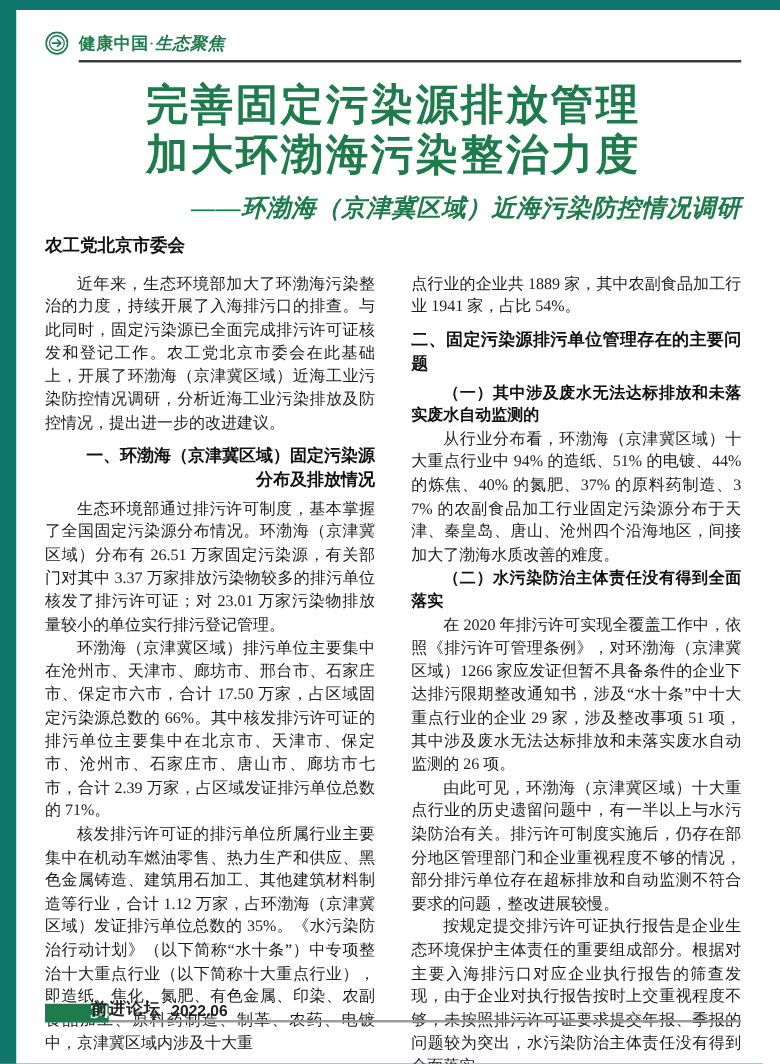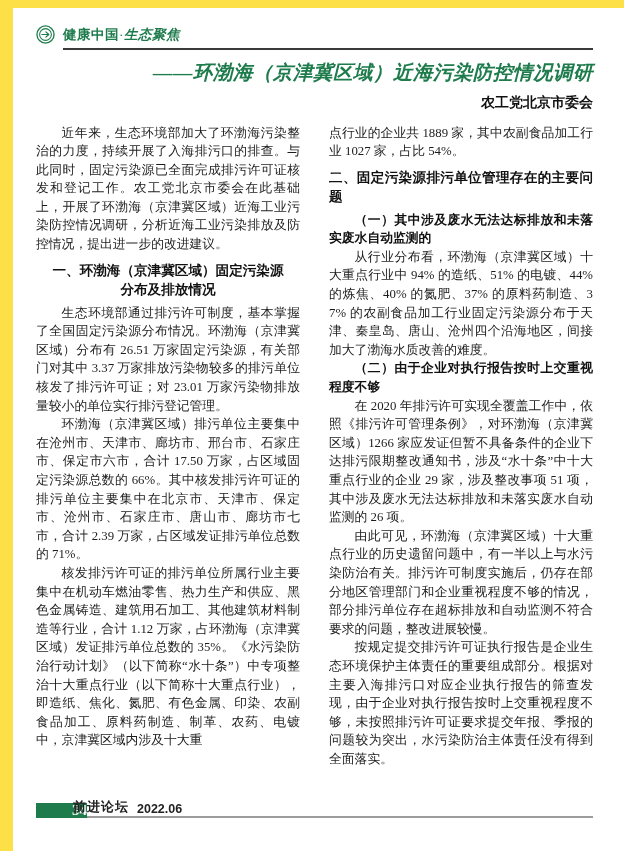--- a/index.html
+++ b/index.html
@@ -1,47 +1,47 @@
 <!DOCTYPE html>
 <html><head>
 <meta charset="utf-8">
 <style>
   html,body{margin:0;padding:0;}
   body{font-family:"Liberation Serif","DejaVu Serif",serif;background:#b9b7b4;}
-  .canvas{position:relative;width:624px;height:851px;background:#fde047;overflow:hidden;}
+  .canvas{position:relative;width:624px;height:851px;background:#0f766e;overflow:hidden;}
   .page{position:absolute;left:13px;top:8px;width:611px;height:843px;background:#ffffff;}
   .content{margin-left:23px;width:557px;}
 
   
   .masthead{display:flex;align-items:center;padding-top:17px;}
   .logo{width:19px;height:19px;flex:0 0 auto;margin-right:8px;}
   .brand{font-size:13.5px;color:#1e7b4c;white-space:nowrap;letter-spacing:.5px;}
   .brand .bp{font-family:"Liberation Sans","DejaVu Sans",sans-serif;font-weight:bold;}
   .brand .bs{font-style:italic;font-weight:600;}
   .head-rule{height:1.5px;background:#3a3a3a;margin-top:4px;margin-left:27px;}
 
   
   .title{margin:14px 0 0 0;text-align:center;color:#1e7b4c;
          font-family:"Liberation Sans","DejaVu Sans",sans-serif;
          font-weight:800;font-size:34px;line-height:40px;letter-spacing:2px;}
   .subtitle{margin-top:9px;text-align:right;color:#1e7b4c;font-style:italic;
             font-weight:600;font-size:19.5px;letter-spacing:.5px;}
-  .author{margin-top:8px;text-align:right;color:#111;
+  .author{margin-top:8px;text-align:left;color:#111;
           font-family:Liberation Serif, serif;
           font-weight:bold;font-size:14px;}
 
   
   .columns{display:flex;gap:29px;margin-top:12px;color:#1c1c1c;}
   .col{width:264px;font-size:12.8px;line-height:18.6px;text-align:justify;
        word-break:break-all;}
   .col p{margin:0;}
   .indent{text-indent:2em;}
   .sec{font-family:"Liberation Sans","DejaVu Sans",sans-serif;font-weight:bold;
        font-size:13.6px;line-height:19px;color:#111;margin:7px 0 5px 0;}
-  .center{text-align:center;}
+  .center{text-align:right;}
   .sub{font-family:"Liberation Sans","DejaVu Sans",sans-serif;font-weight:bold;
        color:#111;}
 
   
   .footer{position:absolute;left:23px;right:31px;top:793px;height:17px;}
   .footer-rule{position:absolute;left:27px;right:0;bottom:0;height:2px;background:#9c9c9c;}
   .pagenum-box{position:absolute;left:0;bottom:0;width:51px;height:15px;background:#1e7b4c;
                color:#fff;font-family:"Liberation Serif","DejaVu Serif",serif;font-weight:bold;
                font-size:15px;text-align:right;line-height:15px;}
   .journal{position:absolute;left:37px;bottom:2px;font-family:"Liberation Sans","DejaVu Sans",sans-serif;
@@ -59,39 +59,40 @@
       <div class="masthead">
         <svg class="logo" viewBox="0 0 20 20" xmlns="http://www.w3.org/2000/svg">
           <circle cx="10" cy="10" r="9" fill="none" stroke="#1e7b4c" stroke-width="1.4"></circle>
           <circle cx="10" cy="10" r="6.2" fill="none" stroke="#1e7b4c" stroke-width="1.1"></circle>
           <path d="M6.2 10 H13 M10.4 7.2 L13.4 10 L10.4 12.8" fill="none" stroke="#1e7b4c" stroke-width="1.3" stroke-linecap="round" stroke-linejoin="round"></path>
         </svg>
         <span class="brand"><span class="bp">健康中国</span><span>·</span><span class="bs">生态聚焦</span></span>
       </div>
       <div class="head-rule"></div>
 
+      <h1 class="title"><span>完善固定污染源排放管理</span><br><span>加大环渤海污染整治力度</span></h1>
 
       <div class="subtitle">——环渤海（京津冀区域）近海污染防控情况调研</div>
       <div class="author">农工党北京市委会</div>
 
       <div class="columns">
         <div class="col">
           <p class="indent">近年来，生态环境部加大了环渤海污染整治的力度，持续开展了入海排污口的排查。与此同时，固定污染源已全面完成排污许可证核发和登记工作。农工党北京市委会在此基础上，开展了环渤海（京津冀区域）近海工业污染防控情况调研，分析近海工业污染排放及防控情况，提出进一步的改进建议。</p>
           <h2 class="sec center"><span>一、环渤海（京津冀区域）固定污染源</span><br><span>分布及排放情况</span></h2>
           <p class="indent">生态环境部通过排污许可制度，基本掌握了全国固定污染源分布情况。环渤海（京津冀区域）分布有 26.51 万家固定污染源，有关部门对其中 3.37 万家排放污染物较多的排污单位核发了排污许可证；对 23.01 万家污染物排放量较小的单位实行排污登记管理。</p>
           <p class="indent">环渤海（京津冀区域）排污单位主要集中在沧州市、天津市、廊坊市、邢台市、石家庄市、保定市六市，合计 17.50 万家，占区域固定污染源总数的 66%。其中核发排污许可证的排污单位主要集中在北京市、天津市、保定市、沧州市、石家庄市、唐山市、廊坊市七市，合计 2.39 万家，占区域发证排污单位总数的 71%。</p>
           <p class="indent">核发排污许可证的排污单位所属行业主要集中在机动车燃油零售、热力生产和供应、黑色金属铸造、建筑用石加工、其他建筑材料制造等行业，合计 1.12 万家，占环渤海（京津冀区域）发证排污单位总数的 35%。《水污染防治行动计划》（以下简称“水十条”）中专项整治十大重点行业（以下简称十大重点行业），即造纸、焦化、氮肥、有色金属、印染、农副食品加工、原料药制造、制革、农药、电镀中，京津冀区域内涉及十大重</p>
         </div>
 
         <div class="col">
-          <p>点行业的企业共 1889 家，其中农副食品加工行业 1027 家，占比 54%。</p>
+          <p>点行业的企业共 1889 家，其中农副食品加工行业 1941 家，占比 54%。</p>
           <h2 class="sec">二、固定污染源排污单位管理存在的主要问题</h2>
           <p class="sub indent">（一）其中涉及废水无法达标排放和未落实废水自动监测的</p>
           <p class="indent">从行业分布看，环渤海（京津冀区域）十大重点行业中 94% 的造纸、51% 的电镀、44% 的炼焦、40% 的氮肥、37% 的原料药制造、37% 的农副食品加工行业固定污染源分布于天津、秦皇岛、唐山、沧州四个沿海地区，间接加大了渤海水质改善的难度。</p>
-          <p class="sub indent">（二）由于企业对执行报告按时上交重视程度不够</p>
+          <p class="sub indent">（二）水污染防治主体责任没有得到全面落实</p>
           <p class="indent">在 2020 年排污许可实现全覆盖工作中，依照《排污许可管理条例》，对环渤海（京津冀区域）1266 家应发证但暂不具备条件的企业下达排污限期整改通知书，涉及“水十条”中十大重点行业的企业 29 家，涉及整改事项 51 项，其中涉及废水无法达标排放和未落实废水自动监测的 26 项。</p>
           <p class="indent">由此可见，环渤海（京津冀区域）十大重点行业的历史遗留问题中，有一半以上与水污染防治有关。排污许可制度实施后，仍存在部分地区管理部门和企业重视程度不够的情况，部分排污单位存在超标排放和自动监测不符合要求的问题，整改进展较慢。</p>
           <p class="indent"><span>按规定提交排污许可证执行报告是企业生态环境保护主体责任的重要组成部分。根据对主要入海排污口对应企业执行报告的筛查发现，由于企业对执行报告按时上交重视程度不够，未按照排污许可证要求提交年报、季报的问题较为突出，水污染防治主体责任没有得到全面落实。</span></p>
         </div>
       </div>
     </div>
 
     <div class="footer">
       <span class="footer-rule"></span>
       <span class="pagenum-box"><span>34</span></span>

